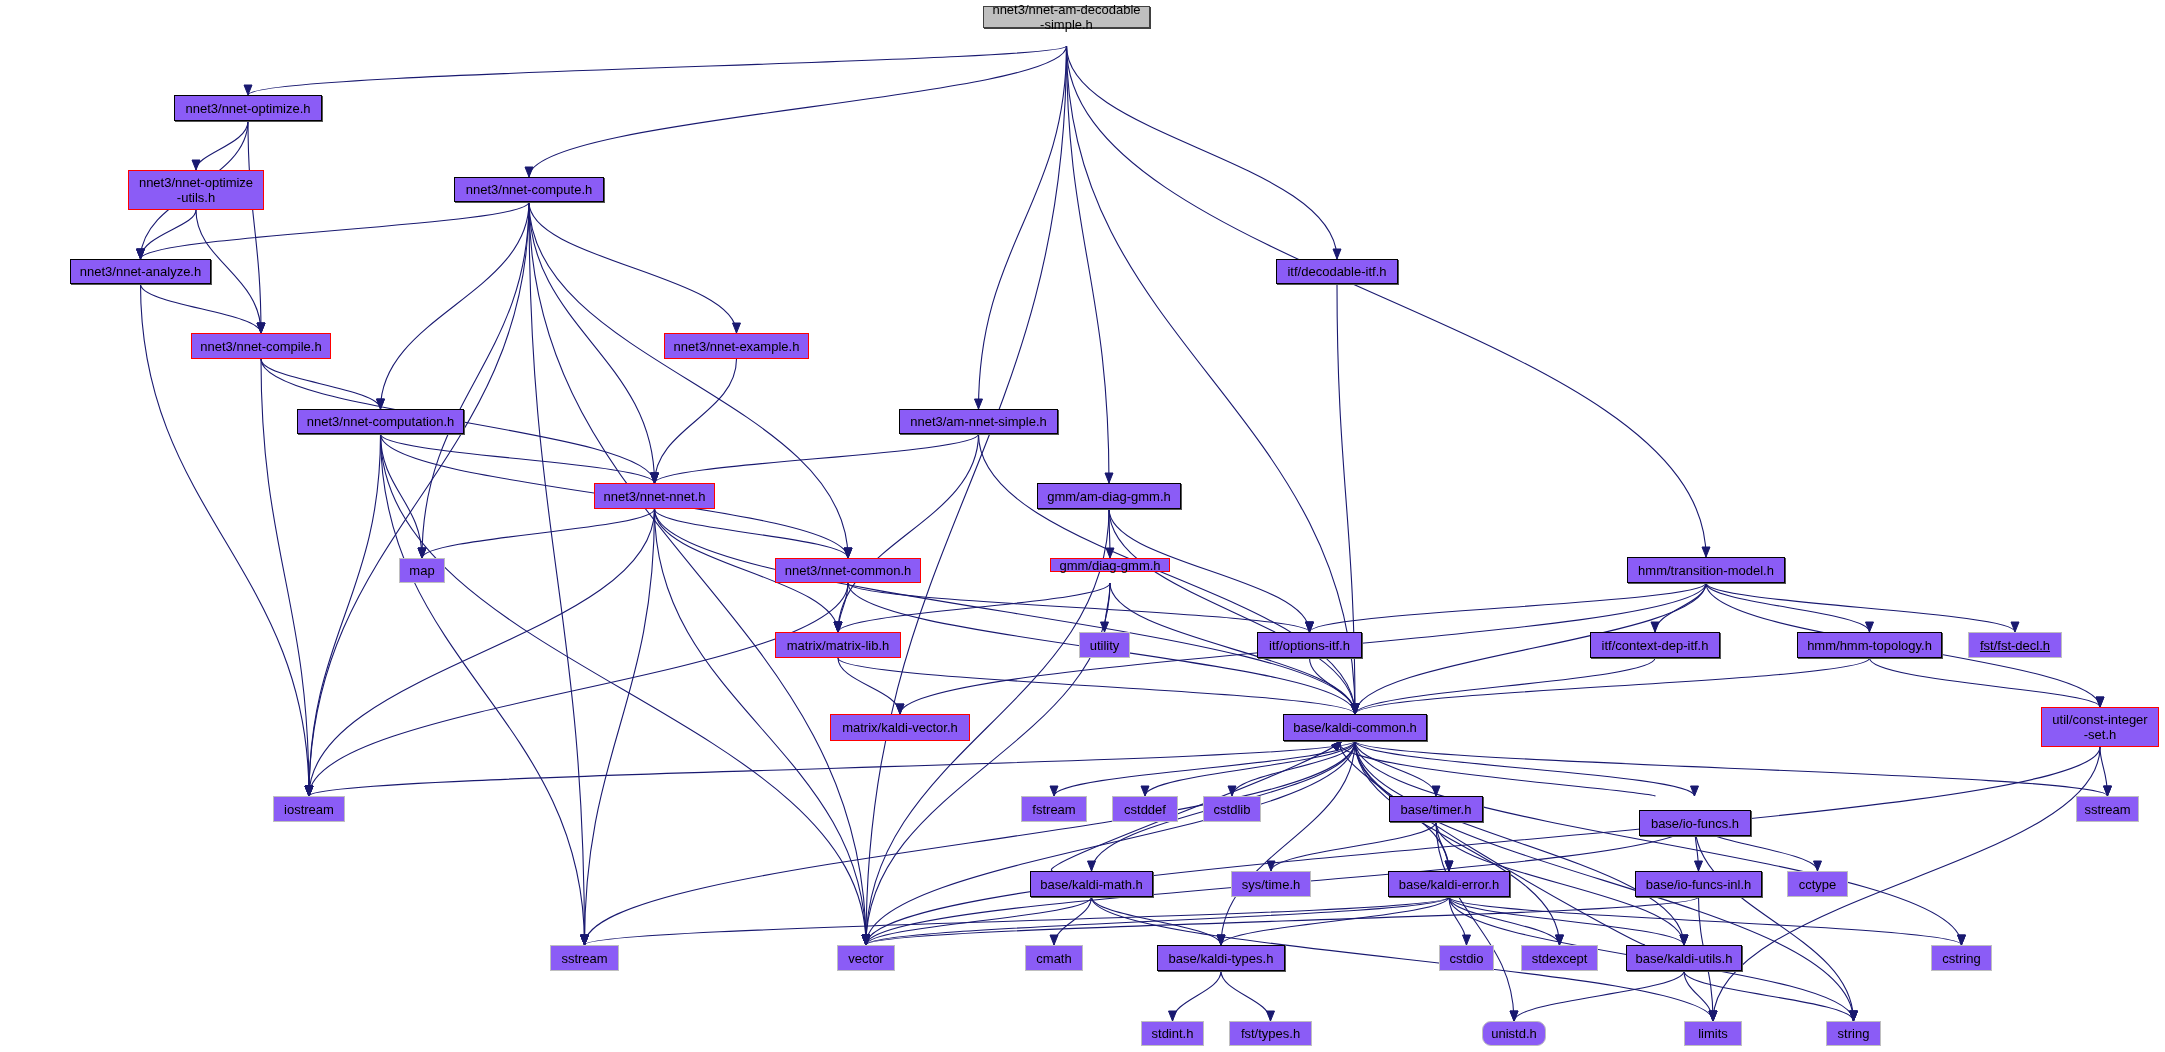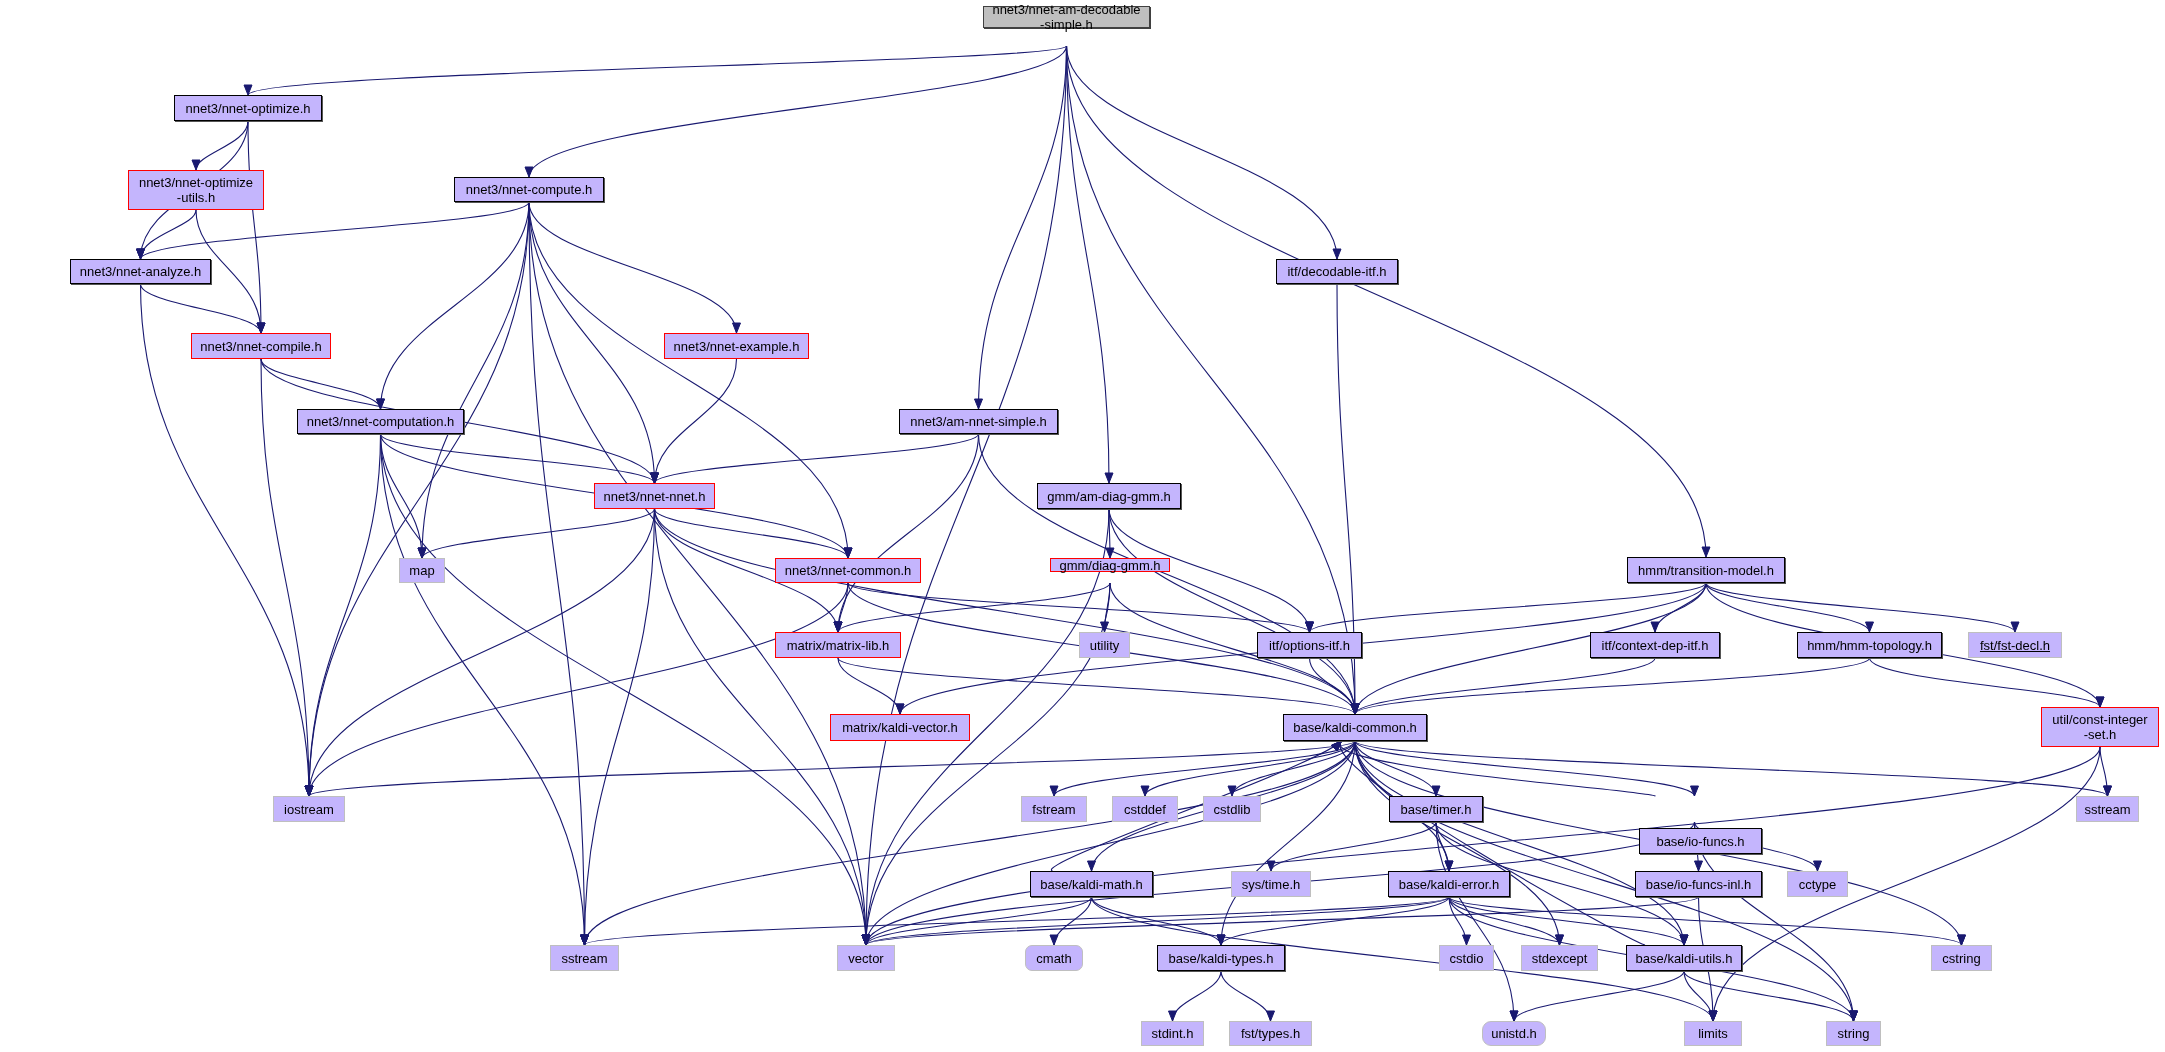--- a/index.html
+++ b/index.html
@@ -2,21 +2,21 @@
 <html><head>
 <meta charset="utf-8">
 <style>
   html, body { margin: 0; padding: 0; background: #ffffff; }
   body { width: 2165px; height: 1052px; position: relative; overflow: hidden;
          font-family: "Liberation Sans", "DejaVu Sans", sans-serif; }
   #graph { position: absolute; left: 0; top: 0; width: 2165px; height: 1052px; }
   #edges { position: absolute; left: 0; top: 0; }
   .node { position: absolute; box-sizing: border-box; display: flex; align-items: center;
           justify-content: center; text-align: center; font-size: 13px; line-height: 15px;
-          color: #000000; background: #c4b5fd; white-space: pre-line; cursor: pointer; }
+          color: #000000; background: #8b5cf6; white-space: pre-line; cursor: pointer; }
   .node.kind-root { background: #bfbfbf; border: 1px solid #404040; box-shadow: 1px 1px 0 #404040; cursor: default; }
   .node.kind-doc { border: 1px solid #000000; box-shadow: 1px 1px 0 #555; }
   .node.kind-red { border: 1.5px solid #ff0000; }
   .node.kind-ext { border: 1px solid #bfbfbf; color: #000; cursor: default; }
   .edge { fill: none; stroke: #191970; stroke-width: 1.1; }
   .arrow { fill: #191970; stroke: #191970; stroke-width: 1; }
 </style>
 </head>
 <body>
 
@@ -288,30 +288,30 @@
       <div class="node kind-ext" style="left: 1968px; top: 632px; width: 94px; height: 26px; text-decoration: underline;"><span>fst/fst-decl.h</span></div>
       <div class="node kind-red" style="left: 830px; top: 714px; width: 140px; height: 27px;"><span>matrix/kaldi-vector.h</span></div>
       <div class="node kind-doc" style="left: 1283px; top: 714px; width: 144px; height: 27px;"><span>base/kaldi-common.h</span></div>
       <div class="node kind-red" style="left: 2041px; top: 707px; width: 118px; height: 40px;"><span>util/const-integer
 -set.h</span></div>
       <div class="node kind-ext" style="left: 273px; top: 796px; width: 72px; height: 26px;"><span>iostream</span></div>
       <div class="node kind-ext" style="left: 1021px; top: 796px; width: 66px; height: 26px;"><span>fstream</span></div>
       <div class="node kind-ext" style="left: 1112px; top: 796px; width: 66px; height: 26px;"><span>cstddef</span></div>
       <div class="node kind-ext" style="left: 1203px; top: 796px; width: 58px; height: 26px;"><span>cstdlib</span></div>
       <div class="node kind-doc" style="left: 1389px; top: 796px; width: 94px; height: 26px;"><span>base/timer.h</span></div>
-      <div class="node kind-doc" style="left: 1639px; top: 828px; width: 123px; height: 26px;"><span>base/io-funcs.h</span></div>
+      <div class="node kind-doc" style="left: 1639px; top: 810px; width: 112px; height: 26px;"><span>base/io-funcs.h</span></div>
       <div class="node kind-ext" style="left: 2076px; top: 796px; width: 63px; height: 26px;"><span>sstream</span></div>
       <div class="node kind-doc" style="left: 1030px; top: 871px; width: 123px; height: 26px;"><span>base/kaldi-math.h</span></div>
       <div class="node kind-ext" style="left: 1231px; top: 871px; width: 80px; height: 26px;"><span>sys/time.h</span></div>
       <div class="node kind-doc" style="left: 1388px; top: 871px; width: 122px; height: 26px;"><span>base/kaldi-error.h</span></div>
       <div class="node kind-doc" style="left: 1635px; top: 871px; width: 127px; height: 26px;"><span>base/io-funcs-inl.h</span></div>
       <div class="node kind-ext" style="left: 1787px; top: 871px; width: 61px; height: 26px;"><span>cctype</span></div>
       <div class="node kind-ext" style="left: 550px; top: 945px; width: 69px; height: 26px;"><span>sstream</span></div>
       <div class="node kind-ext" style="left: 837px; top: 945px; width: 58px; height: 26px;"><span>vector</span></div>
-      <div class="node kind-ext" style="left: 1025px; top: 945px; width: 58px; height: 26px; border-radius: 7px;"><span>cmath</span></div>
+      <div class="node kind-ext" style="left: 1025px; top: 945px; width: 58px; height: 26px;"><span>cmath</span></div>
       <div class="node kind-doc" style="left: 1157px; top: 945px; width: 128px; height: 26px;"><span>base/kaldi-types.h</span></div>
       <div class="node kind-ext" style="left: 1439px; top: 945px; width: 55px; height: 26px;"><span>cstdio</span></div>
       <div class="node kind-ext" style="left: 1521px; top: 945px; width: 77px; height: 26px;"><span>stdexcept</span></div>
       <div class="node kind-doc" style="left: 1626px; top: 945px; width: 116px; height: 26px;"><span>base/kaldi-utils.h</span></div>
       <div class="node kind-ext" style="left: 1931px; top: 945px; width: 61px; height: 26px;"><span>cstring</span></div>
       <div class="node kind-ext" style="left: 1141px; top: 1021px; width: 63px; height: 25px;"><span>stdint.h</span></div>
       <div class="node kind-ext" style="left: 1229px; top: 1021px; width: 83px; height: 25px;"><span>fst/types.h</span></div>
       <div class="node kind-ext" style="left: 1482px; top: 1021px; width: 64px; height: 25px; border-radius: 9px;"><span>unistd.h</span></div>
       <div class="node kind-ext" style="left: 1684px; top: 1021px; width: 58px; height: 25px;"><span>limits</span></div>
       <div class="node kind-ext" style="left: 1826px; top: 1021px; width: 55px; height: 25px;"><span>string</span></div>

